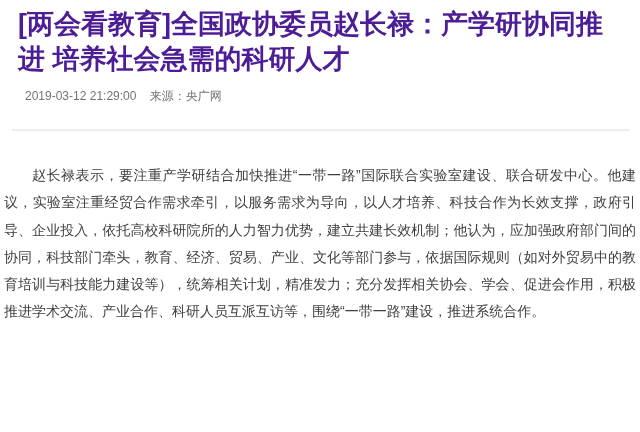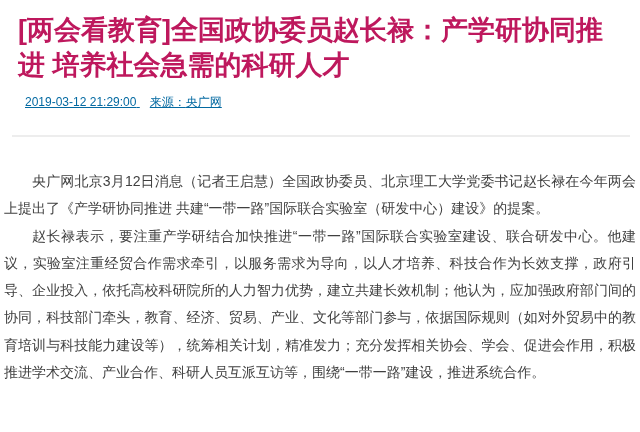--- a/index.html
+++ b/index.html
@@ -11,34 +11,33 @@
     overflow: hidden;
     background: #ffffff;
     font-family: "Liberation Sans", sans-serif;
   }
   .article-page {
     width: 640px;
     height: 432px;
     background: #ffffff;
   }
   .article-title {
-    margin: 13px 12px 0 18px;
+    margin: 7px 12px 0 18px;
     font-size: 27px;
     line-height: 35px;
     font-weight: 700;
-    color: #be185d;
+    color: #4c1d95;
     letter-spacing: 0;
   }
   .article-meta {
     margin: 12px 0 0 25px;
     font-size: 12px;
     line-height: 14px;
-    color: #0369a1;
+    color: #737373;
     white-space: nowrap;
-    text-decoration: underline;
   }
   .article-meta .source {
     margin-left: 10px;
   }
   .divider {
     height: 0;
     border-top: 2px solid #ededed;
     margin: 26px 10px 0 12px;
   }
   .article-body {
@@ -63,17 +62,16 @@
   <div class="article-meta">
     <span class="date">2019-03-12 21:29:00</span>
     <span class="source">
       <span>来源：</span><span>央广网</span>
     </span>
   </div>
 
   <div class="divider"></div>
 
   <div class="article-body">
-    <p>央广网北京3月12日消息（记者王启慧）全国政协委员、北京理工大学党委书记赵长禄在今年两会上提出了《产学研协同推进 共建“一带一路”国际联合实验室（研发中心）建设》的提案。</p>
     <p>赵长禄表示，要注重产学研结合加快推进“一带一路”国际联合实验室建设、联合研发中心。他建议，实验室注重经贸合作需求牵引，以服务需求为导向，以人才培养、科技合作为长效支撑，政府引导、企业投入，依托高校科研院所的人力智力优势，建立共建长效机制；他认为，应加强政府部门间的协同，科技部门牵头，教育、经济、贸易、产业、文化等部门参与，依据国际规则（如对外贸易中的教育培训与科技能力建设等），统筹相关计划，精准发力；充分发挥相关协会、学会、促进会作用，积极推进学术交流、产业合作、科研人员互派互访等，围绕“一带一路”建设，推进系统合作。</p>
   </div>
 
 </div>
 
 </body></html>

